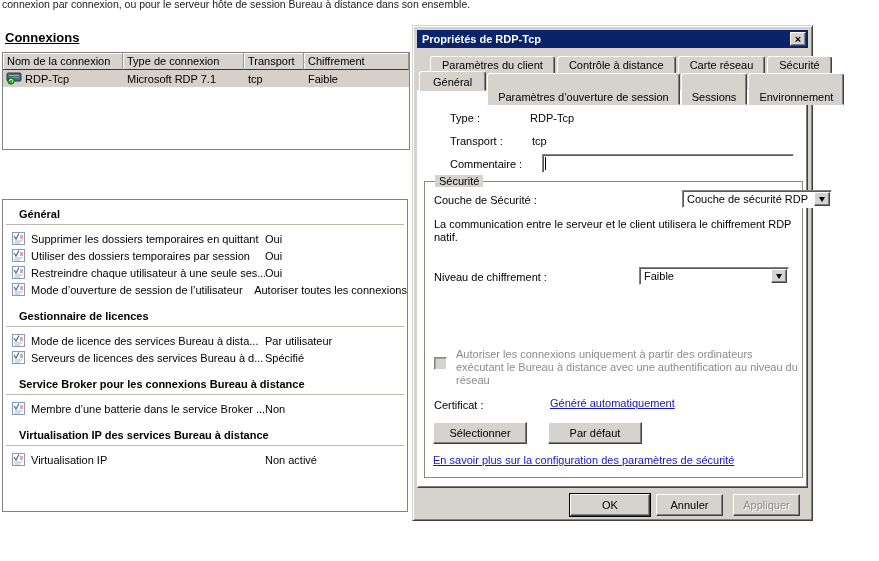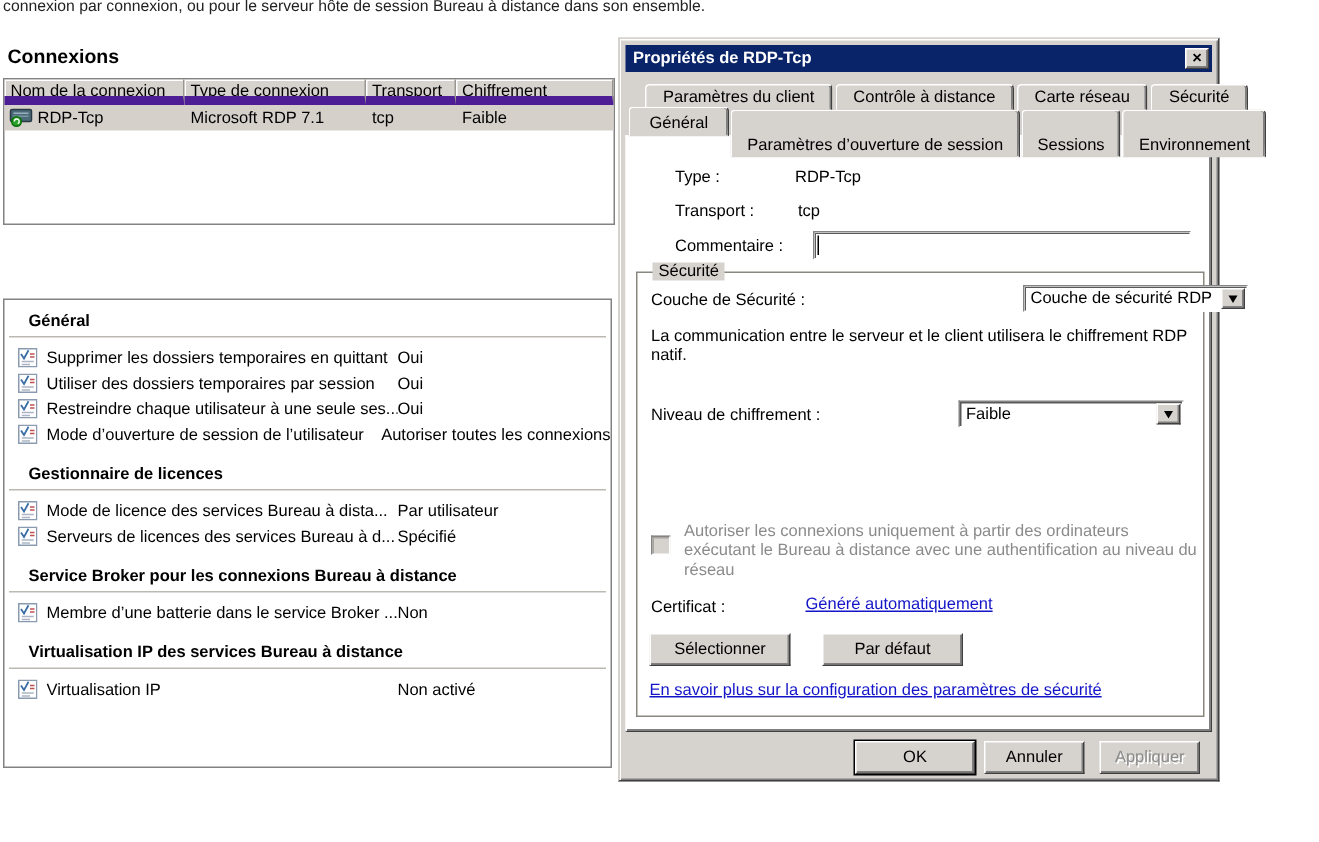--- a/index.html
+++ b/index.html
@@ -6,21 +6,21 @@
   .screen{position:relative;width:879px;height:561px;background:#ffffff;overflow:hidden;
           font-family:"Liberation Sans",sans-serif;font-size:11px;color:#000;}
   .toptext{position:absolute;left:2px;top:-2px;font-size:10.5px;color:#222;white-space:nowrap;}
 
   
   .sect-h{position:absolute;font-size:13px;font-weight:bold;color:#000;}
 
   
   .conn-table{position:absolute;left:2px;top:52px;width:406px;height:96px;background:#fff;border:1px solid #828282;}
   .conn-header{display:flex;height:17px;}
-  .hcell{background:#d6d3ce;border-right:1px solid #9a968f;border-bottom:6px solid #4c1d95;
+  .hcell{background:#d6d3ce;border-right:1px solid #9a968f;border-bottom:1px solid #4c1d95;
          box-shadow:inset 1px 1px 0 #fff;padding:2px 0 0 4px;box-sizing:border-box;white-space:nowrap;overflow:hidden;}
   .c1{width:120px;} .c2{width:121px;} .c3{width:60px;} .c4{flex:1;}
   .conn-row{display:flex;height:17px;align-items:center;background:#d5d1ca;}
   .rcell{padding-left:4px;box-sizing:border-box;white-space:nowrap;overflow:hidden;display:flex;align-items:center;}
   .rdp-ic{width:16px;height:13px;margin-right:3px;flex:0 0 auto;}
 
   
   .set-box{position:absolute;left:2px;top:199px;width:406px;height:313px;border:1px solid #828282;background:#fff;
            box-sizing:border-box;padding-top:3px;}
   .g-title{font-weight:bold;font-size:11px;margin:5px 0 0 16px;}
@@ -82,21 +82,21 @@
   .btn.default{box-shadow:0 0 0 1px #000, inset -1px -1px 0 #808080;}
   .btn.disabled{color:#8b8b8b;text-shadow:1px 1px 0 #fff;}
 </style>
 </head>
 <body>
 
 <div class="screen">
 
   <div class="toptext">connexion par connexion, ou pour le serveur hôte de session Bureau à distance dans son ensemble.</div>
 
-  <div class="sect-h" style="left:5px;top:30px;">Connexions</div>
+  <div class="sect-h" style="left:5px;top:30px;text-decoration:underline;">Connexions</div>
 
   <div class="conn-table">
     <div class="conn-header">
       <div class="hcell c1">Nom de la connexion</div>
       <div class="hcell c2">Type de connexion</div>
       <div class="hcell c3">Transport</div>
       <div class="hcell c4">Chiffrement</div>
     </div>
     <div class="conn-row">
       <div class="rcell c1" style="padding-left:3px;">
@@ -274,21 +274,21 @@
           <span class="combo-btn">
               <span class="arr"></span>
             </span>
         </div>
 
 
         <div class="chkbox" style="left:9px;top:175px;"></div>
         <div class="desc graytxt" style="left:31px;top:166px;width:345px;">Autoriser les connexions uniquement à partir des ordinateurs exécutant le Bureau à distance avec une authentification au niveau du réseau</div>
 
         <div class="gb-label" style="left:9px;top:217px;">Certificat :</div>
-        <div class="gb-label link" style="left:112px;top:215px;">Généré automatiquement</div>
+        <div class="gb-label link" style="left:125px;top:215px;">Généré automatiquement</div>
 
         <div class="btn" style="left:123px;top:240px;width:94px;">Par défaut</div>
         <div class="btn" style="left:8px;top:240px;width:94px;">Sélectionner</div>
 
         <div class="gb-label link" style="left:8px;top:272px;">En savoir plus sur la configuration des paramètres de sécurité</div>
       </div>
     </div>
 
     <div class="btn default" style="left:157px;top:468px;width:80px;">OK</div>
     <div class="btn" style="left:243px;top:468px;width:67px;">Annuler</div>

